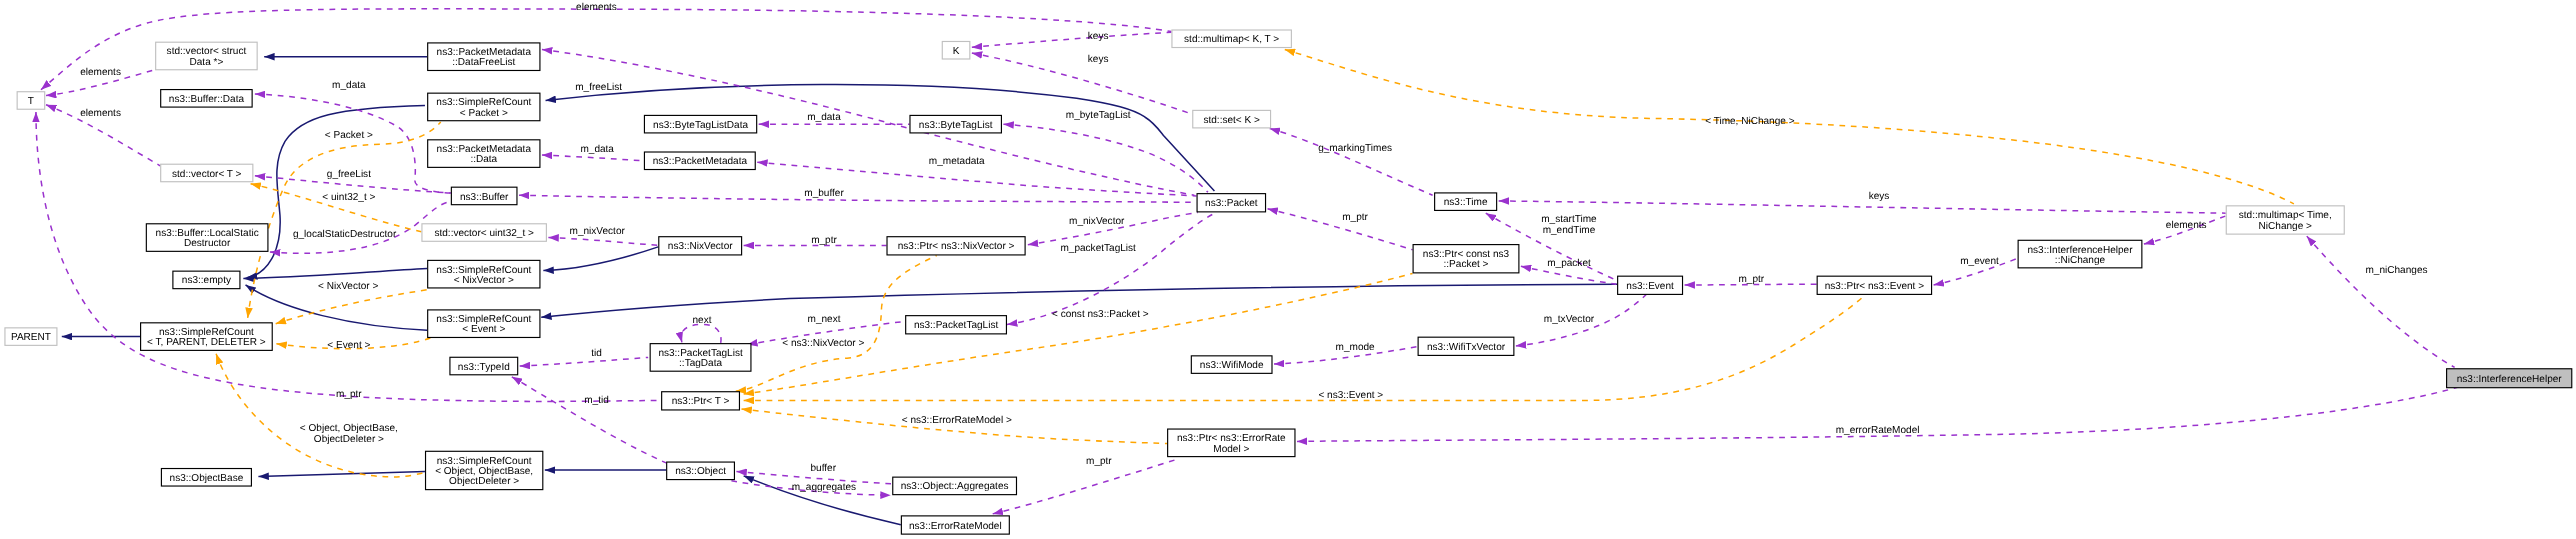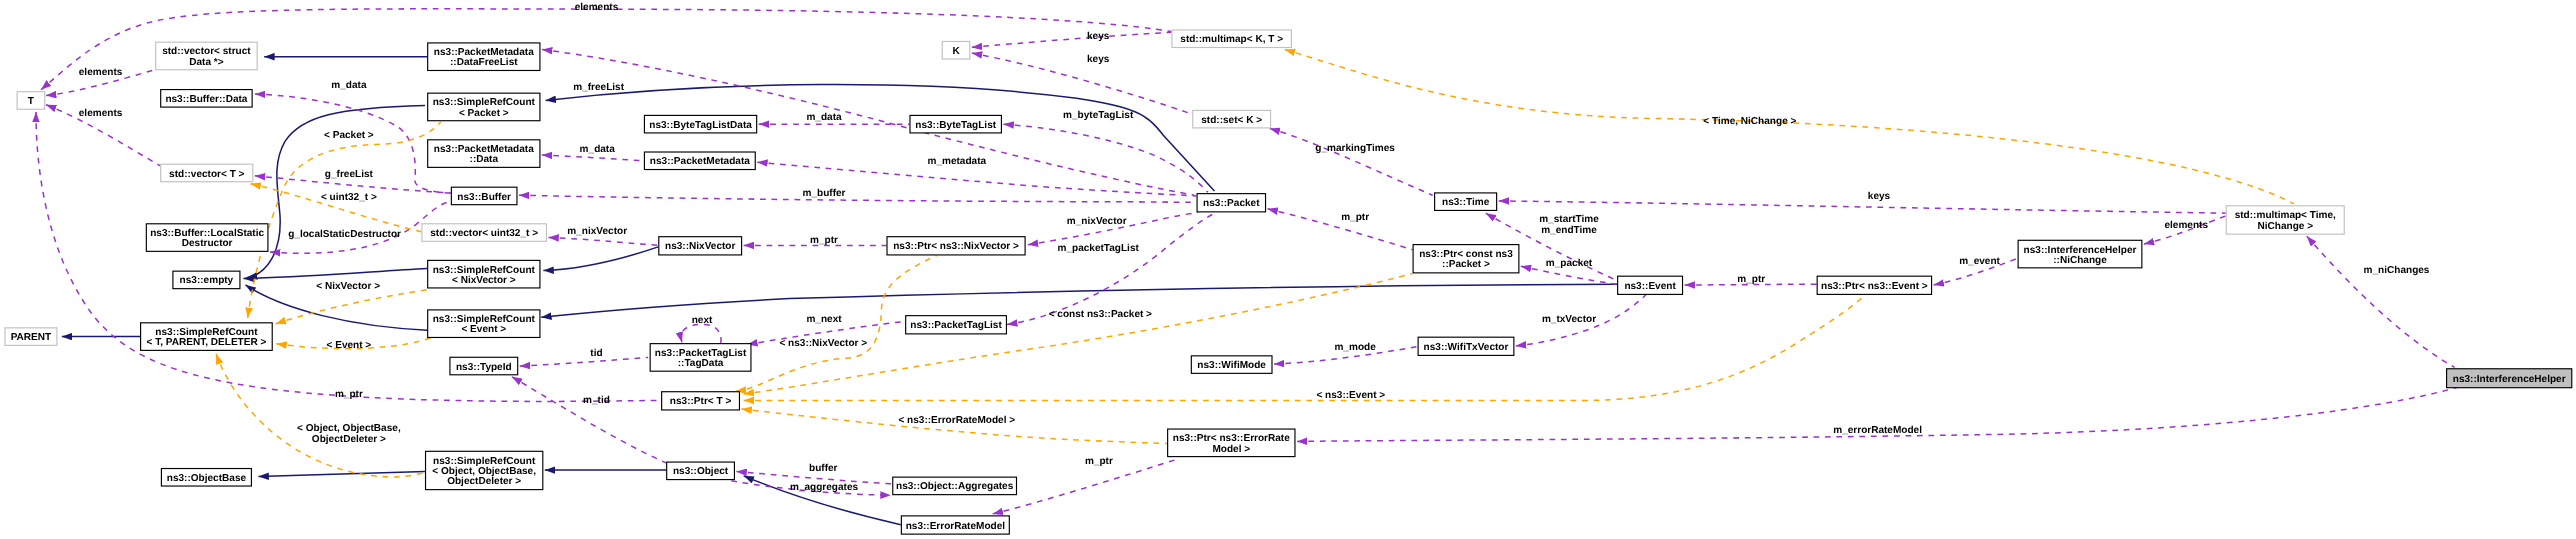--- a/index.html
+++ b/index.html
@@ -1,18 +1,18 @@
 <!DOCTYPE html>
 <html style="font-size:11.5px"><head>
 <meta charset="utf-8">
 <style>
   html,body{margin:0;padding:0;background:#ffffff;-webkit-font-smoothing:antialiased;}
   *{-webkit-font-smoothing:antialiased;text-rendering:geometricPrecision;}
   #diagram{position:relative;width:2240px;height:539px;background:#ffffff;
-           font-family:"Liberation Sans",sans-serif;font-weight:bold;}
+           font-family:"Liberation Sans",sans-serif;}
   #svg{position:absolute;left:0;top:0;width:2576px;height:539px;display:block;}
   .nodetext{font-family:"Liberation Sans",sans-serif;font-size:14px;fill:#000000;text-anchor:middle;}
   .edgelabel{font-family:"Liberation Sans",sans-serif;font-size:14px;fill:#000000;text-anchor:middle;}
   .box-n{fill:#ffffff;stroke:#000000;stroke-width:1.6;}
   .box-e{fill:#ffffff;stroke:#c0c0c0;stroke-width:1.6;}
   .box-h{fill:#bfbfbf;stroke:#000000;stroke-width:1.6;}
   .e-u{fill:none;stroke:#9a32cd;stroke-width:2.1;stroke-dasharray:8,8;}
   .e-i{fill:none;stroke:#191970;stroke-width:2.1;}
   .e-t{fill:none;stroke:#ffa500;stroke-width:2.1;stroke-dasharray:8,8;}
 </style>

